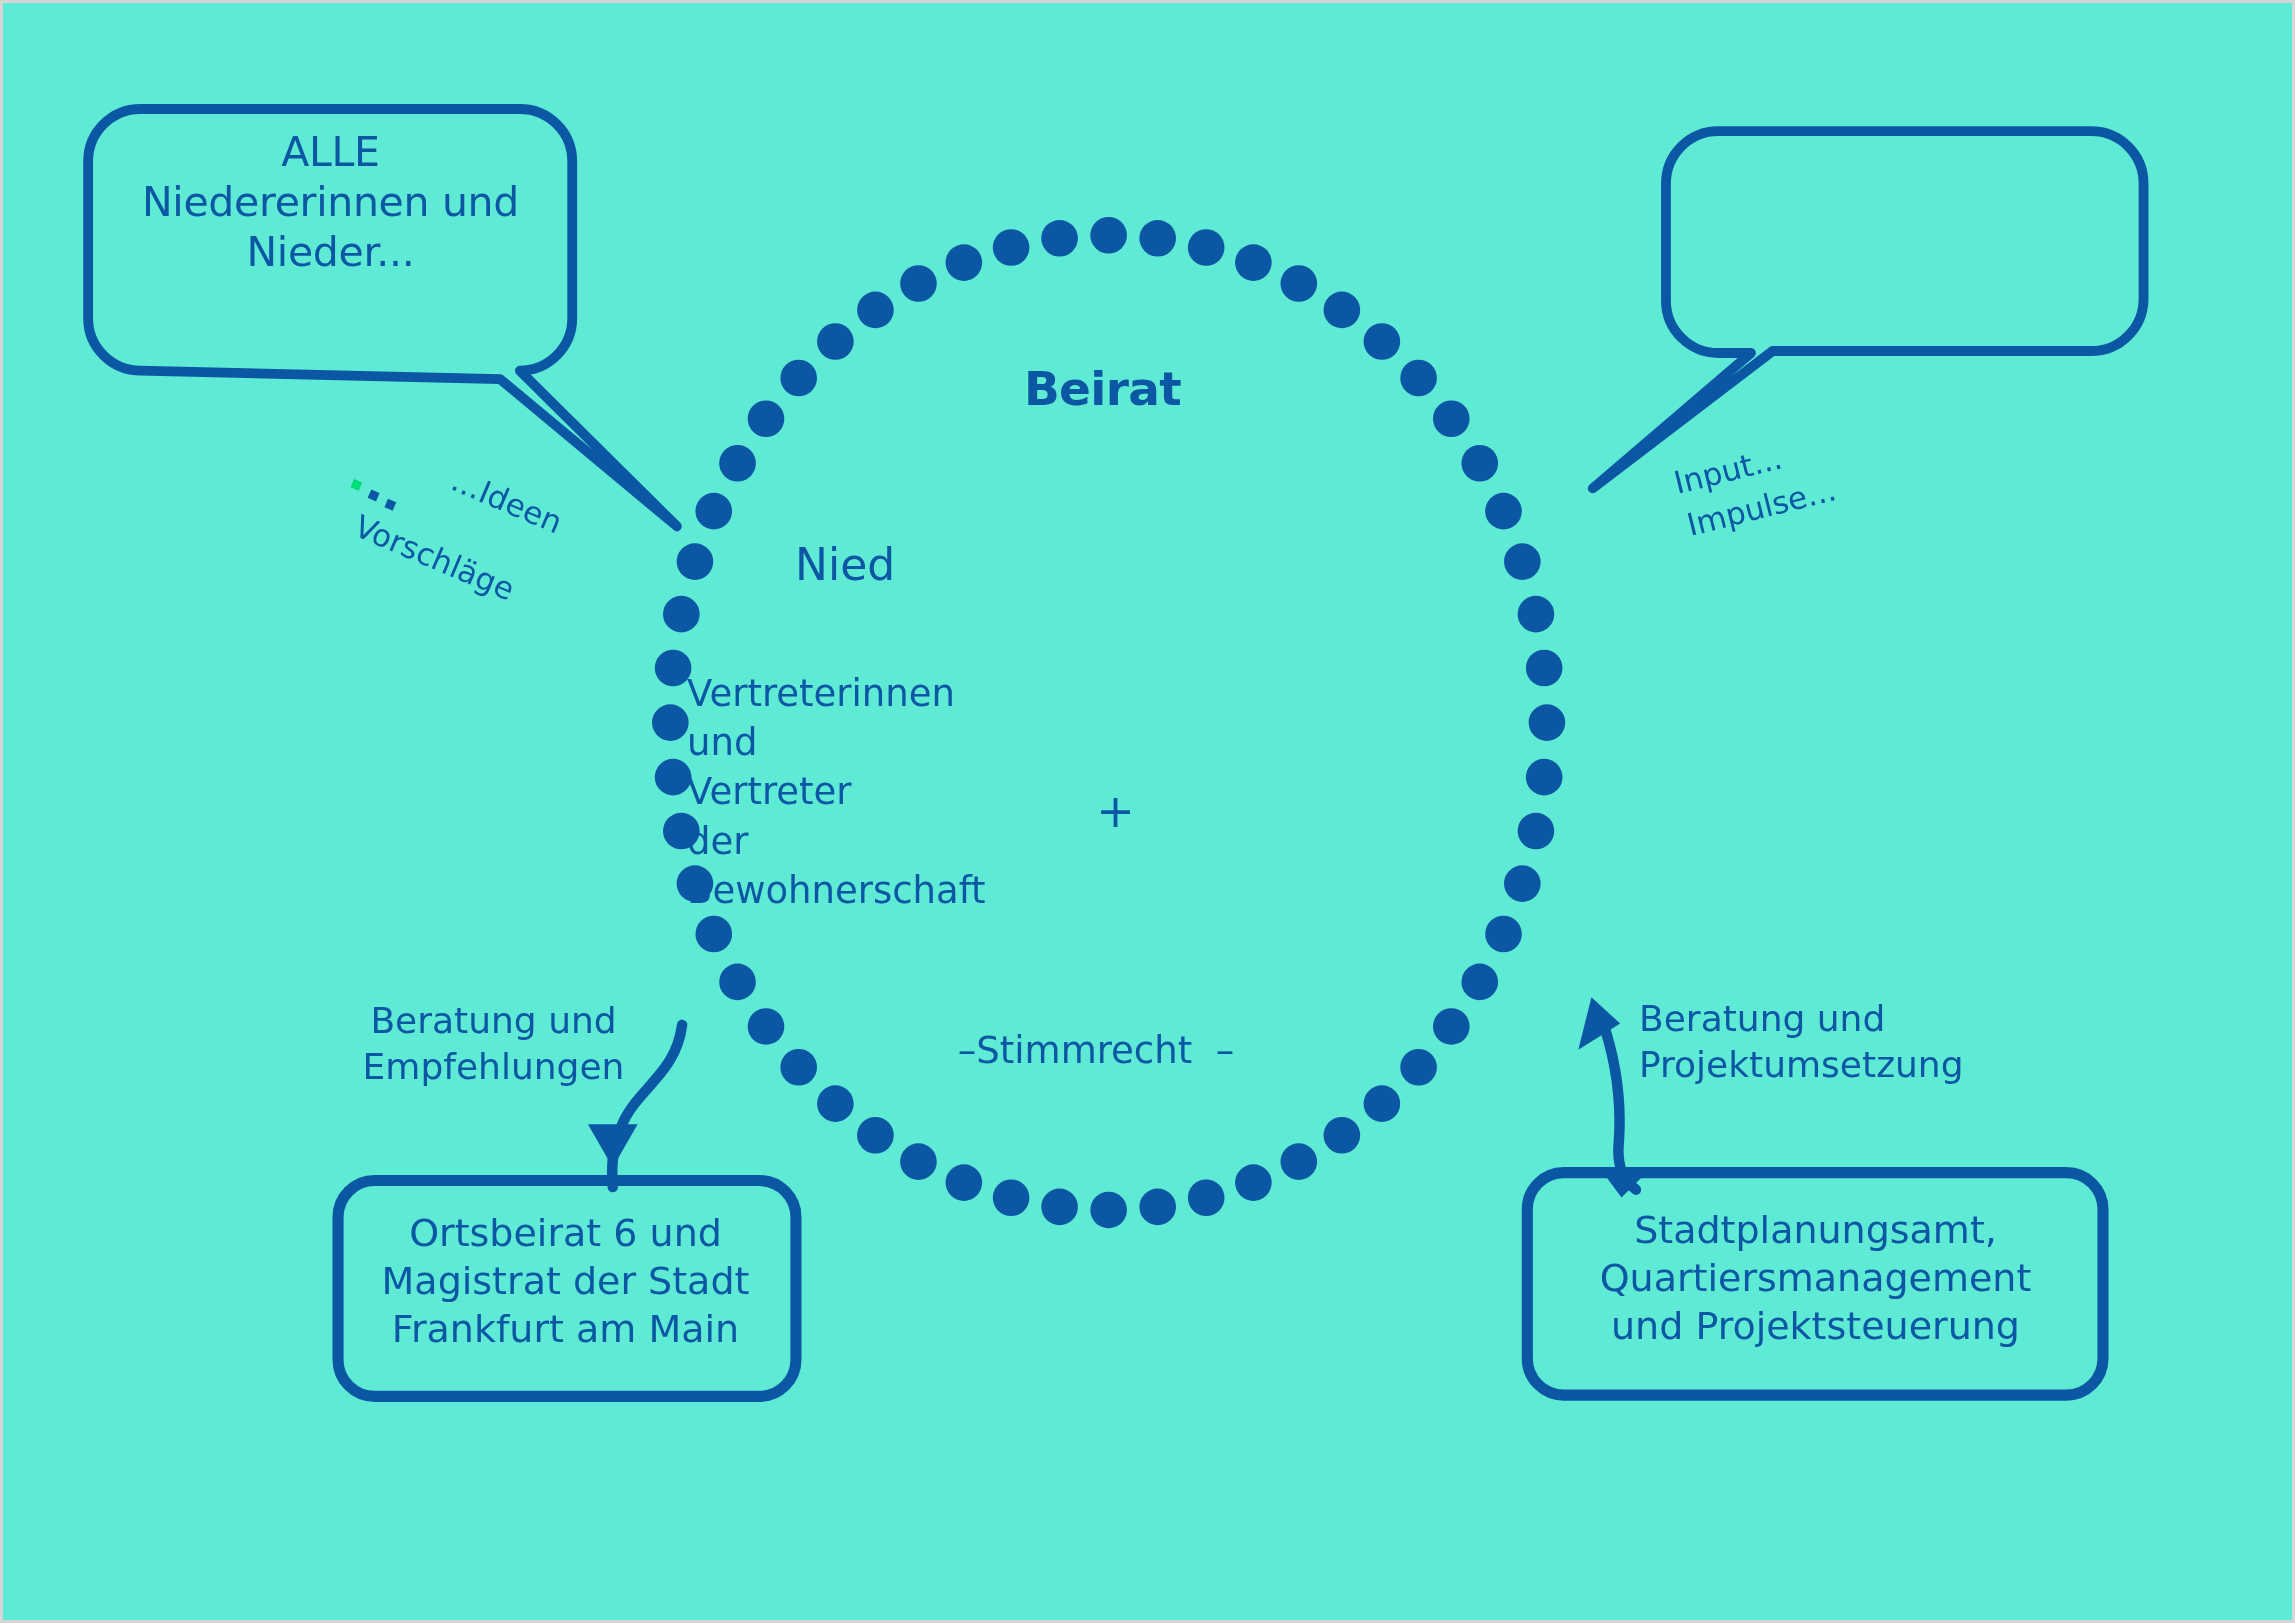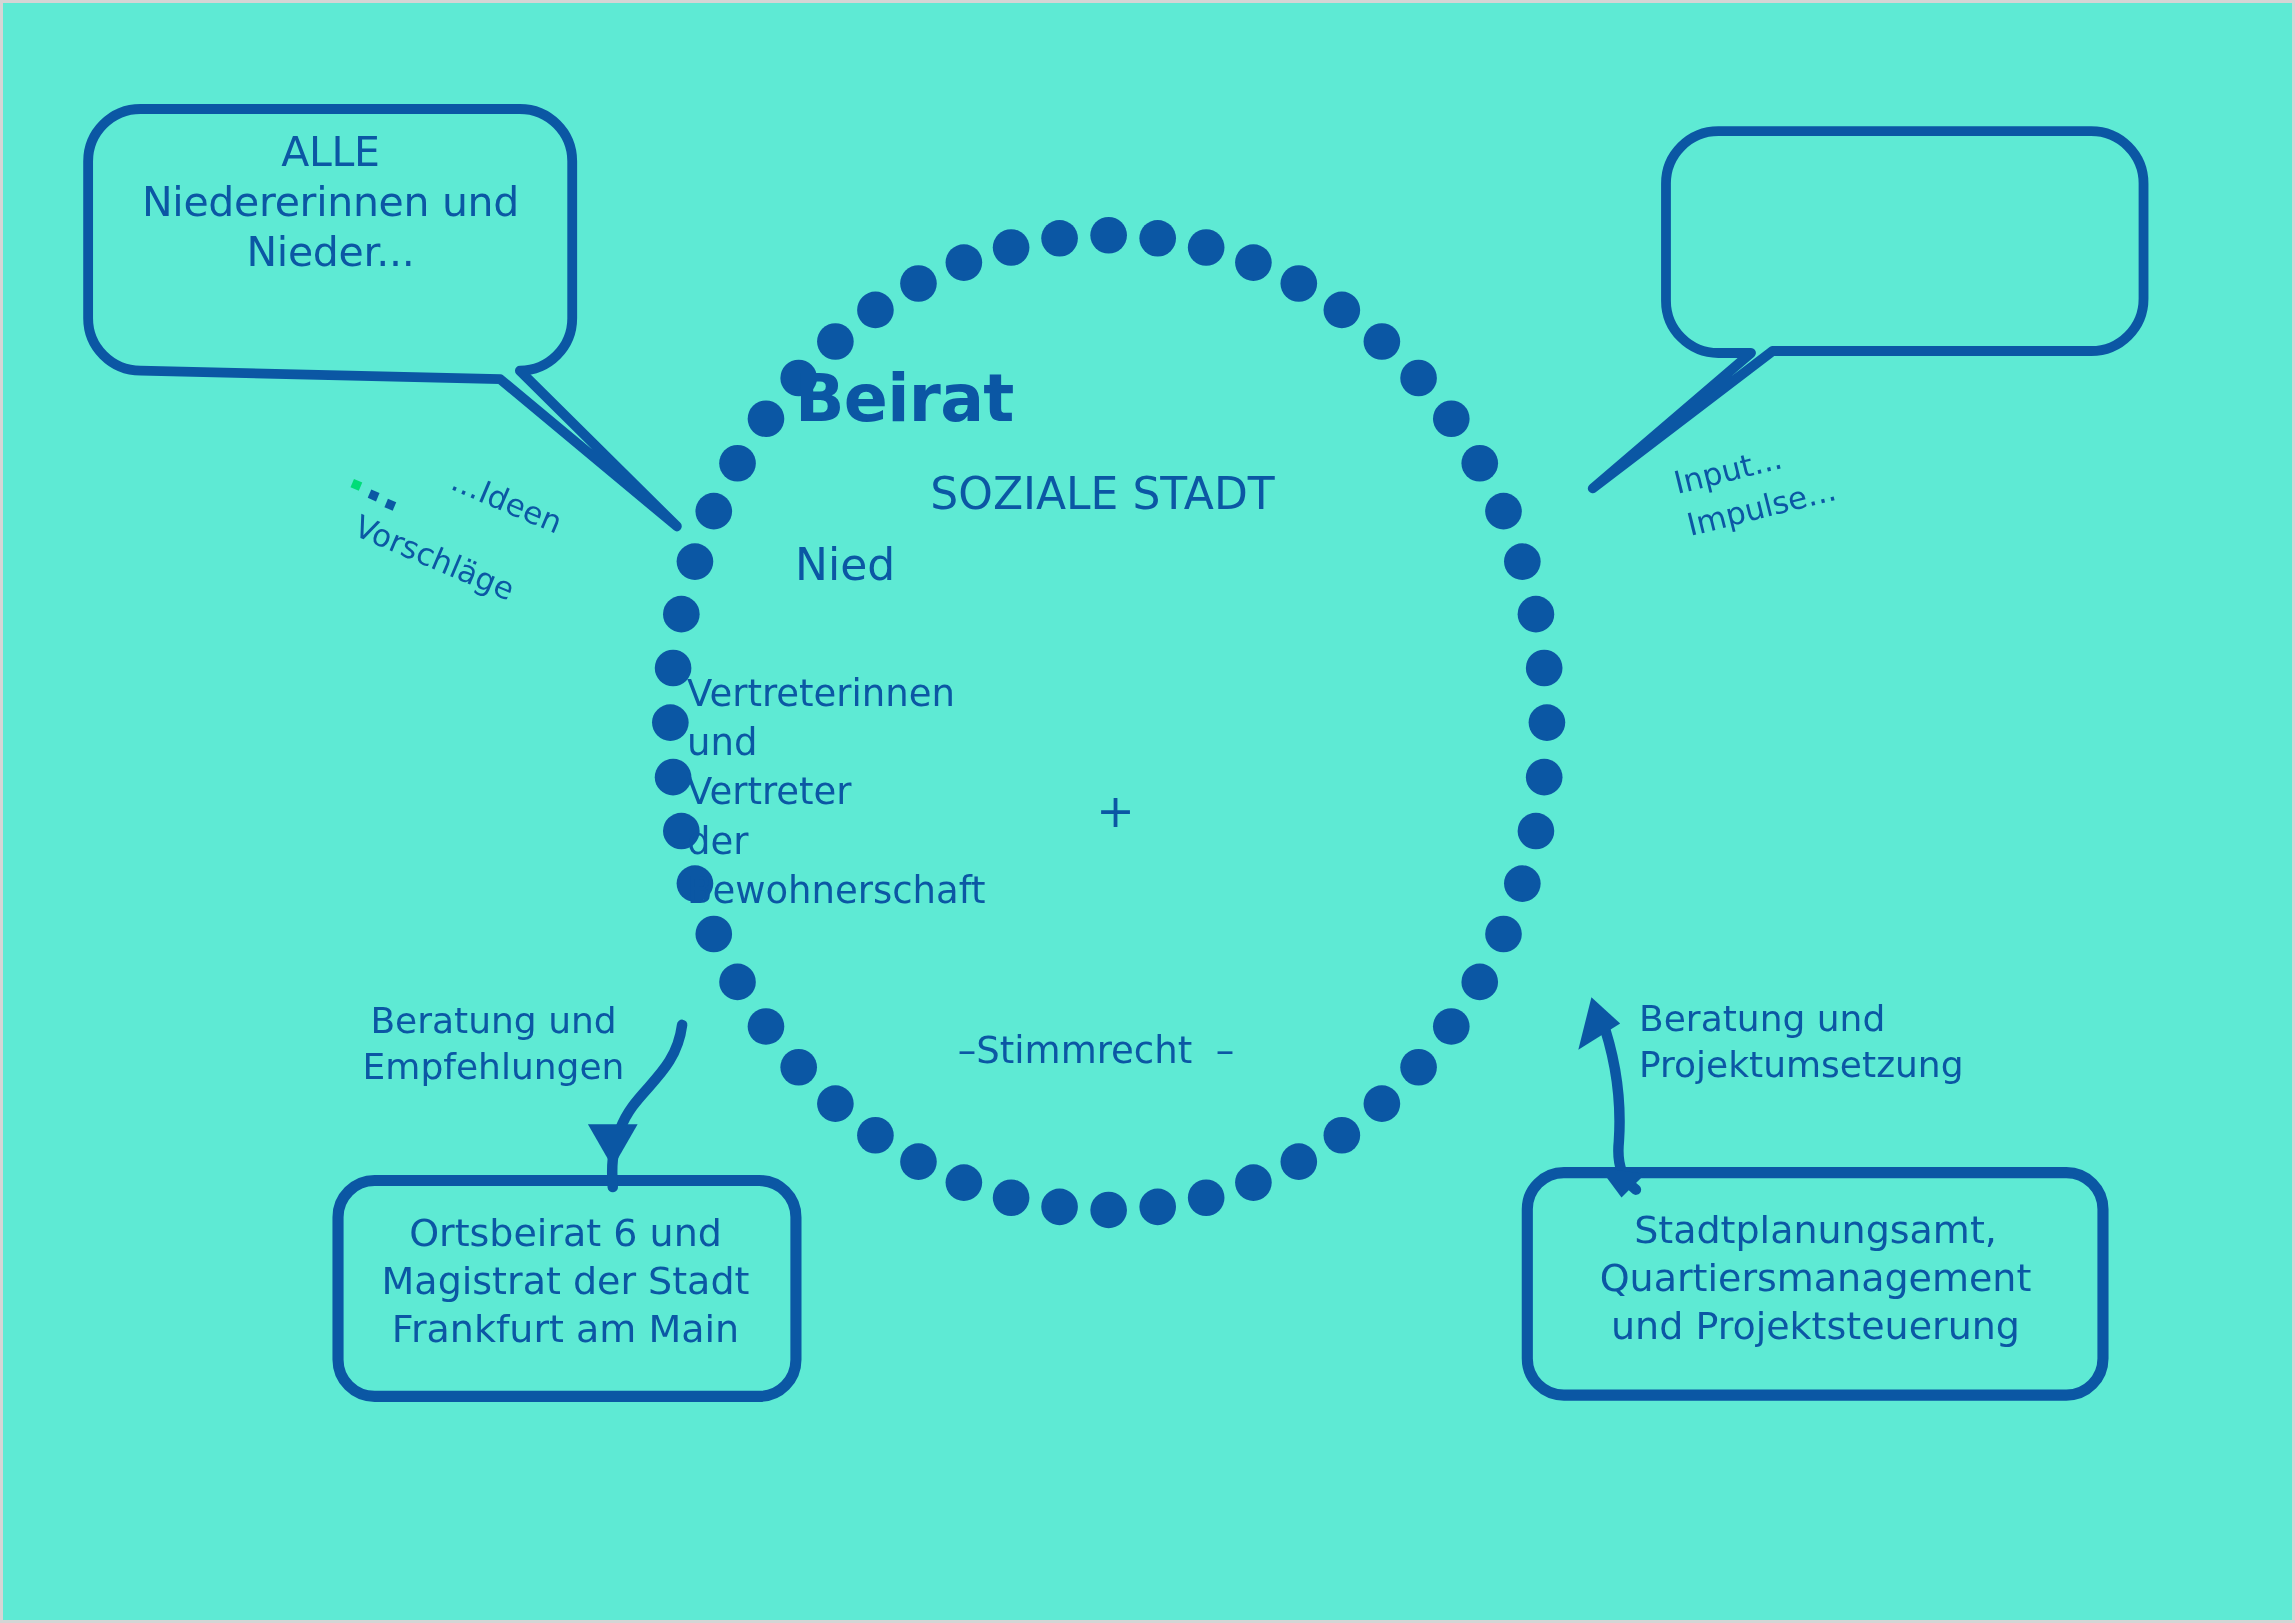--- a/index.html
+++ b/index.html
@@ -40,21 +40,21 @@
     font-size: 41px;
     line-height: 1.22;
     letter-spacing: -0.3px;
   }
   #bubble-left-text  { left: 92px;  top: 124px;  width: 471px; }
   #bubble-right-text { left: 1667px; top: 145px;  width: 469px; }
 
   
   #circle-title {
     left: 792px; top: 359px; width: 615px;
-    font-size: 65px; font-weight: 700; text-align: left;
+    font-size: 47px; font-weight: 700; text-align: center;
     letter-spacing: -0.7px;
   }
   #circle-sub1 {
     left: 792px; top: 466px; width: 615px;
     font-size: 44px; text-align: center; letter-spacing: 0px;
   }
   #circle-sub2 {
     left: 792px; top: 537px; width: 615px;
     font-size: 44px; text-align: left;
   }
@@ -233,21 +233,20 @@
       <polygon points="2510,1790 2440,1780 2474,1826" fill="#0b57a4"></polygon>
     </g>
   </svg>
 
   <div class="txt bubble-text" id="bubble-left-text">ALLE
 Niedererinnen und
 Nieder...</div>
 
 
   <div class="txt" id="circle-title">Beirat</div>
-  <div class="txt" id="circle-sub1">SOZIALE STADT</div>
   <div class="txt" id="circle-sub2">Nied</div>
 
   <div class="txt" id="col-left">Vertreterinnen
 und
 Vertreter
 der
 Bewohnerschaft</div>
   <div class="txt" id="plus-sign">+</div>
 
   <div class="txt" id="stimmrecht">–Stimmrecht  –</div>

